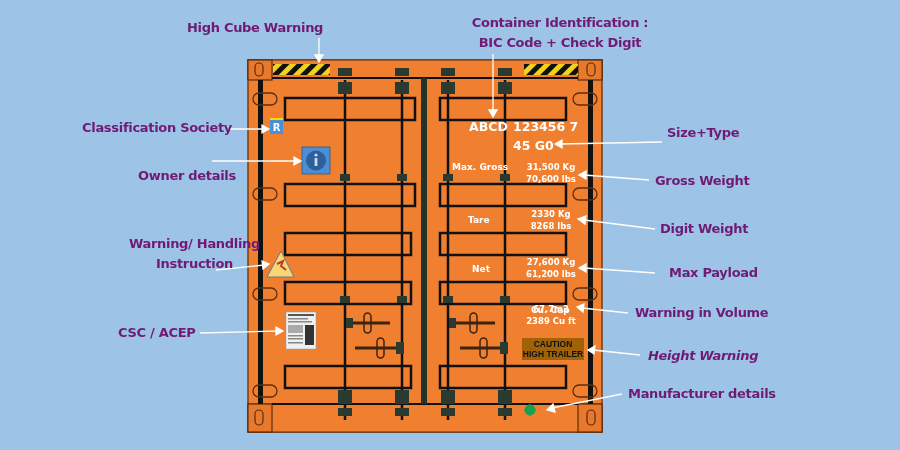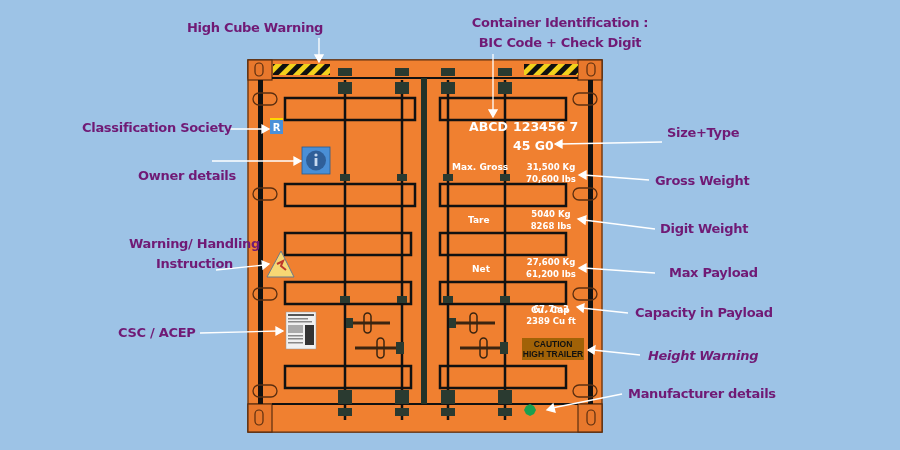--- a/index.html
+++ b/index.html
@@ -195,37 +195,37 @@
 <div class="lbl" style="left:118px;top:325px;">CSC / ACEP</div>
 
 <div class="lbl ctr" style="left:470px;top:13px;width:180px;line-height:20px;">
   <div>Container Identification :</div>
   <div>BIC Code + Check Digit</div>
 </div>
 <div class="lbl" style="left:667px;top:125px;">Size+Type</div>
 <div class="lbl" style="left:655px;top:173px;">Gross Weight</div>
 <div class="lbl" style="left:660px;top:221px;">Digit Weight</div>
 <div class="lbl" style="left:657px;top:265px;margin-left:12px;">Max Payload</div>
-<div class="lbl" style="left:635px;top:305px;">Capacity in Payload</div>
+<div class="lbl" style="left:635px;top:305px;">Warning in Volume</div>
 <div class="lbl" style="left:648px;top:348px;font-style:italic;">Height Warning</div>
 <div class="lbl" style="left:628px;top:386px;">Manufacturer details</div>
 
 <div class="marking m-big" style="left:469px;top:119px;">ABCD</div>
 <div class="marking m-big" style="left:513px;top:119px;">123456 7</div>
 <div class="marking m-big" style="left:513px;top:138px;">45 G0</div>
 
 <div class="marking m-small" style="left:452px;top:161px;font-size:9px;">Max. Gross</div>
 <div class="marking m-small" style="left:522px;top:161px;width:58px;">
   <div>31,500 Kg</div>
   <div>70,600 lbs</div>
 </div>
 
 <div class="marking m-small" style="left:468px;top:214px;font-size:9px;">Tare</div>
 <div class="marking m-small" style="left:522px;top:208px;width:58px;">
-  <div>5040 Kg</div>
+  <div>2330 Kg</div>
   <div>8268 lbs</div>
 </div>
 
 <div class="marking m-small" style="left:472px;top:263px;font-size:9px;">Net</div>
 <div class="marking m-small" style="left:522px;top:256px;width:58px;">
   <div>27,600 Kg</div>
   <div>61,200 lbs</div>
 </div>
 
 <div class="marking m-small" style="left:486px;top:304px;font-size:9px;margin-left:45px;">Cu. Cap</div>

